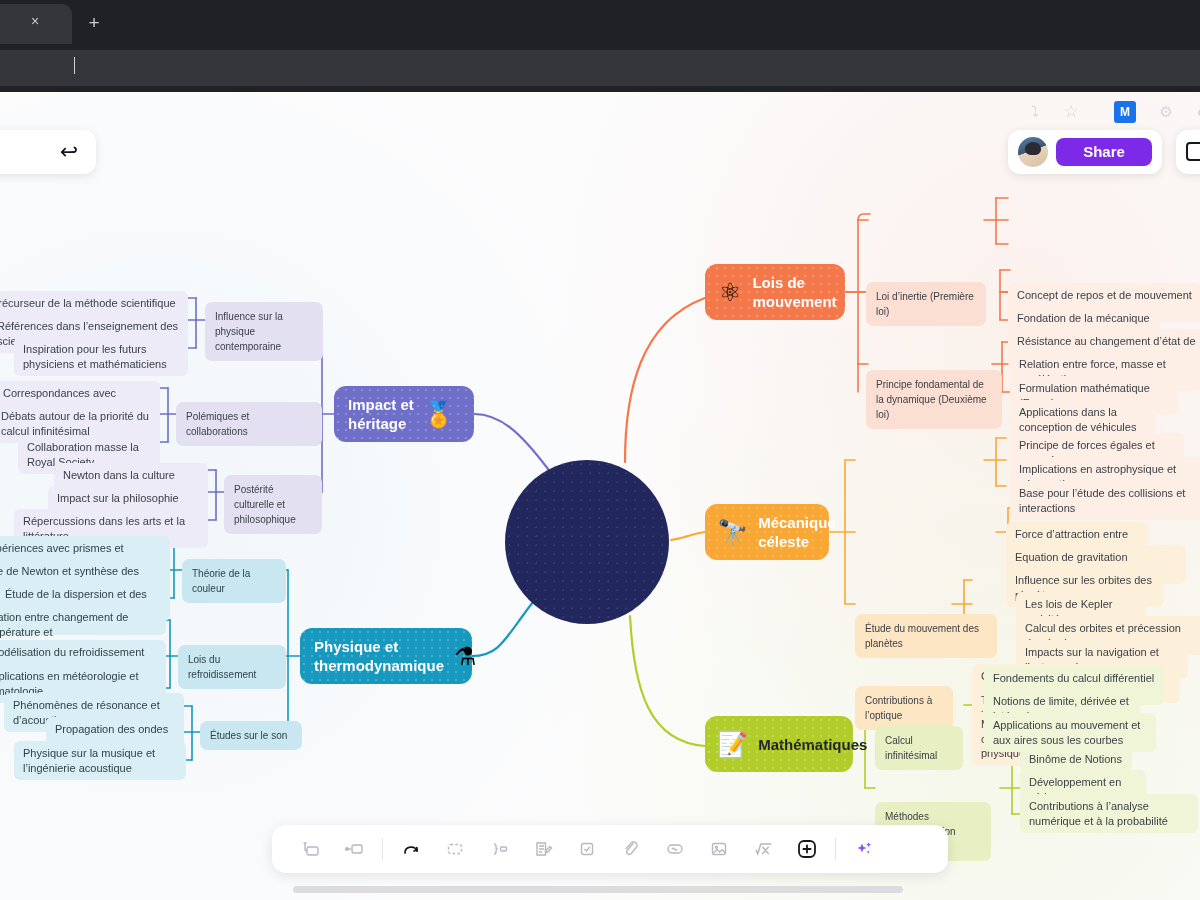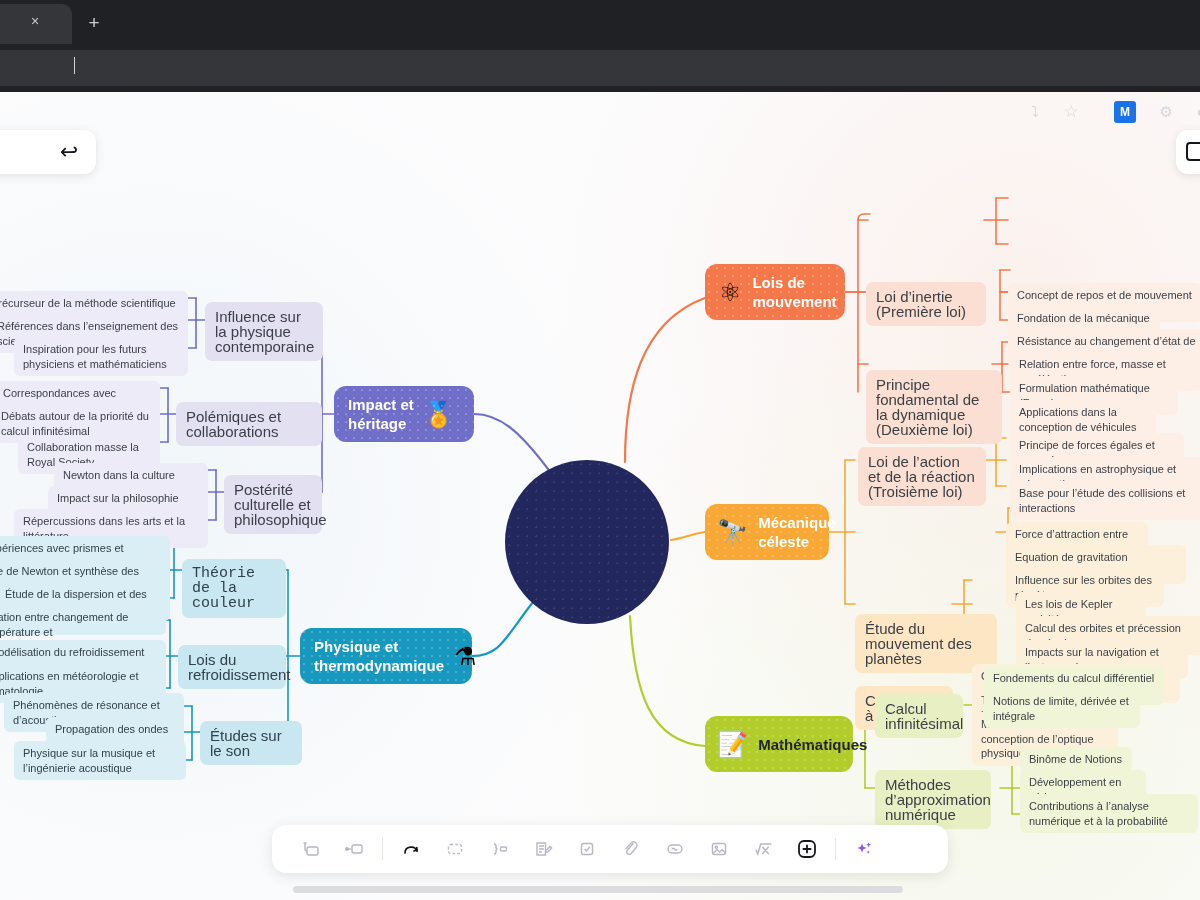--- a/index.html
+++ b/index.html
@@ -103,29 +103,29 @@
   #branch-lois { left: 705px; top: 172px; width: 140px; height: 56px; background: #f4784a; padding: 0 14px; gap: 11px; }
   #branch-meca { left: 705px; top: 412px; width: 124px; height: 56px; background: #f9a836; padding: 0 12px; gap: 10px; }
   #branch-math { left: 705px; top: 624px; width: 148px; height: 56px; background: #b2cc29; padding: 0 12px; gap: 10px; }
   #branch-math .b-label { color: #20242b; }
   #branch-impact { left: 334px; top: 294px; width: 140px; height: 56px; background: #6f6ec9; padding: 0 14px; gap: 10px; flex-direction: row; }
   #branch-impact .b-icon { order: 2; }
   #branch-phys { left: 300px; top: 536px; width: 172px; height: 56px; background: #1698bf; padding: 0 14px; gap: 10px; }
   #branch-phys .b-icon { order: 2; }
 
   
-  .l2 { border-radius: 7px; padding: 7px 10px; font-size: 15px; line-height: 15px; }
+  .l2 { border-radius: 7px; padding: 7px 10px; font-size: 10px; line-height: 15px; }
   
   .l3 { border-radius: 6px; padding: 5px 9px; font-size: 11px; line-height: 14.5px; }
 
   .c-orange-2 { background: #fbdfd2; color: #3b3f46; }
   .c-orange-3 { background: #fdeee6; color: #3b3f46; }
   .c-amber-2  { background: #fde6c3; color: #3b3f46; }
   .c-amber-3  { background: #fdf0da; color: #3b3f46; }
-  .c-lime-2   { background: #e7efc3; color: #3b3f46; }
+  .c-lime-2   { background: #e7efc3; color: #3b3f46; margin-top: 32px; }
   .c-lime-3   { background: #eff5d6; color: #3b3f46; }
   .c-purple-2 { background: #e3e0f2; color: #3b3f46; }
   .c-purple-3 { background: #ecebf7; color: #3b3f46; }
   .c-cyan-2   { background: #c9e7f1; color: #31424a; }
   .c-cyan-3   { background: #daeef5; color: #31424a; }
 
   
   #bottom-toolbar {
     position: absolute; left: 272px; top: 733px; width: 676px; height: 48px;
     background: #ffffff; border-radius: 14px; box-shadow: 0 3px 14px rgba(0,0,0,0.10);
@@ -291,21 +291,20 @@
     </div>
 
     <div class="node branch" id="branch-lois">
       <div class="branch-dots"></div>
       <span class="b-icon">⚛</span>
       <span class="b-label" style="white-space:pre-line">Lois de
 mouvement</span>
     </div>
     <div class="node l2 c-orange-2" style="left:866px; top:190px; width:120px;">Loi d’inertie (Première loi)</div>
     <div class="node l2 c-orange-2" style="left:866px; top:278px; width:136px;">Principe fondamental de la dynamique (Deuxième loi)</div>
-    <div class="node l2 c-orange-2" style="left:858px; top:355px; width:128px;">Loi de l’action et de la réaction (Troisième loi)</div>
     <div class="node l3 c-orange-3" style="left:1008px; top:191px; width:194px;">Concept de repos et de mouvement uniforme</div>
     <div class="node l3 c-orange-3" style="left:1008px; top:214px; width:152px;">Fondation de la mécanique classique</div>
     <div class="node l3 c-orange-3" style="left:1008px; top:237px; width:200px;">Résistance au changement d’état de mouvement</div>
     <div class="node l3 c-orange-3" style="left:1010px; top:260px; width:192px;">Relation entre force, masse et accélération</div>
     <div class="node l3 c-orange-3" style="left:1010px; top:284px; width:168px;">Formulation mathématique (F=ma)</div>
     <div class="node l3 c-orange-3" style="left:1010px; top:308px; width:146px;">Applications dans la conception de véhicules et machineries</div>
     <div class="node l3 c-orange-3" style="left:1010px; top:341px; width:174px;">Principe de forces égales et opposées</div>
     <div class="node l3 c-orange-3" style="left:1010px; top:365px; width:194px;">Implications en astrophysique et aéronautique</div>
     <div class="node l3 c-orange-3" style="left:1010px; top:389px; width:196px;">Base pour l’étude des collisions et interactions</div>
 
@@ -329,20 +328,21 @@
 
     <div class="node branch" id="branch-math">
       <div class="branch-dots"></div>
       <span class="b-icon">📝</span>
       <span class="b-label">Mathématiques</span>
     </div>
     <div class="node l2 c-lime-2" style="left:875px; top:602px; width:88px;">Calcul infinitésimal</div>
     <div class="node l2 c-lime-2" style="left:875px; top:678px; width:116px;">Méthodes d’approximation numérique</div>
     <div class="node l3 c-lime-3" style="left:984px; top:574px; width:180px;">Fondements du calcul différentiel et intégral</div>
     <div class="node l3 c-lime-3" style="left:984px; top:597px; width:156px;">Notions de limite, dérivée et intégrale</div>
+    <div class="node l3 c-lime-3" style="left:984px; top:621px; width:172px;">Applications au mouvement et aux aires sous les courbes</div>
     <div class="node l3 c-lime-3" style="left:1020px; top:655px; width:112px;">Binôme de Notions</div>
     <div class="node l3 c-lime-3" style="left:1020px; top:678px; width:126px;">Développement en série</div>
     <div class="node l3 c-lime-3" style="left:1020px; top:702px; width:178px;">Contributions à l’analyse numérique et à la probabilité</div>
 
     <div class="node branch" id="branch-impact">
       <div class="branch-dots"></div>
       <span class="b-icon">🏅</span>
       <span class="b-label" style="white-space:pre-line">Impact et
 héritage</span>
     </div>
@@ -358,38 +358,42 @@
     <div class="node l3 c-purple-3" style="left:54px; top:371px; width:154px;">Newton dans la culture populaire</div>
     <div class="node l3 c-purple-3" style="left:48px; top:394px; width:160px;">Impact sur la philosophie naturelle</div>
     <div class="node l3 c-purple-3" style="left:14px; top:417px; width:194px;">Répercussions dans les arts et la littérature</div>
 
     <div class="node branch" id="branch-phys">
       <div class="branch-dots"></div>
       <span class="b-icon">⚗</span>
       <span class="b-label" style="white-space:pre-line">Physique et
 thermodynamique</span>
     </div>
-    <div class="node l2 c-cyan-2" style="left:182px; top:467px; width:104px;font-family:Liberation Mono, monospace;">Théorie de la couleur</div>
+    <div class="node l2 c-cyan-2" style="left:182px; top:467px; width:104px;">Théorie de la couleur</div>
     <div class="node l2 c-cyan-2" style="left:178px; top:553px; width:108px;">Lois du refroidissement</div>
     <div class="node l2 c-cyan-2" style="left:200px; top:629px; width:102px;">Études sur le son</div>
     <div class="node l3 c-cyan-3" style="left:-26px; top:444px; width:196px;">Expériences avec prismes et lumière blanche</div>
     <div class="node l3 c-cyan-3" style="left:-40px; top:467px; width:210px;">Disque de Newton et synthèse des couleurs</div>
     <div class="node l3 c-cyan-3" style="left:-4px; top:490px; width:174px;">Étude de la dispersion et des spectres</div>
     <div class="node l3 c-cyan-3" style="left:-28px; top:513px; width:194px; height:30px;">Relation entre changement de température et</div>
     <div class="node l3 c-cyan-3" style="left:-20px; top:548px; width:186px;">Modélisation du refroidissement des corps</div>
     <div class="node l3 c-cyan-3" style="left:-24px; top:572px; width:190px;">Applications en météorologie et climatologie</div>
     <div class="node l3 c-cyan-3" style="left:4px; top:601px; width:180px;">Phénomènes de résonance et d’acoustique</div>
     <div class="node l3 c-cyan-3" style="left:46px; top:625px; width:138px;">Propagation des ondes sonores</div>
     <div class="node l3 c-cyan-3" style="left:14px; top:649px; width:172px;">Physique sur la musique et l’ingénierie acoustique</div>
   </div>
 
   <div id="undo-panel">
     <div id="undo-icon">↩</div>
   </div>
 
+  <div id="share-panel">
+    <div id="avatar"></div>
+    <div id="share-button">Share</div>
+  </div>
 
   <div id="right-panel">
     <div id="right-panel-icon"></div>
   </div>
 
   <div id="bottom-toolbar">
     <div class="tb-item">
       <svg width="20" height="20" viewBox="0 0 20 20" fill="none" stroke="currentColor" stroke-width="1.4">
         <rect x="7" y="8" width="11" height="8" rx="2"></rect>
           <path d="M5 4v6a2 2 0 0 0 2 2"></path>

